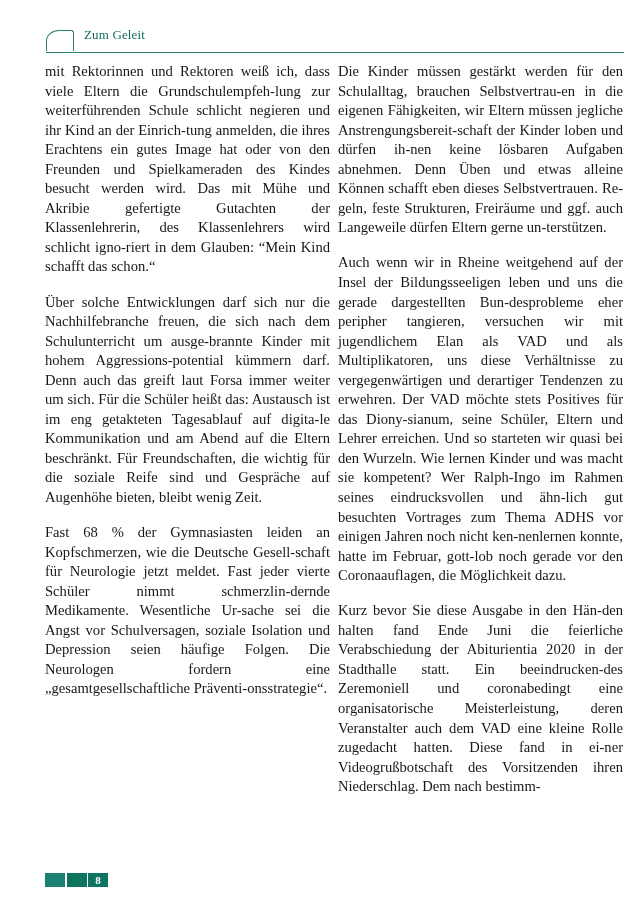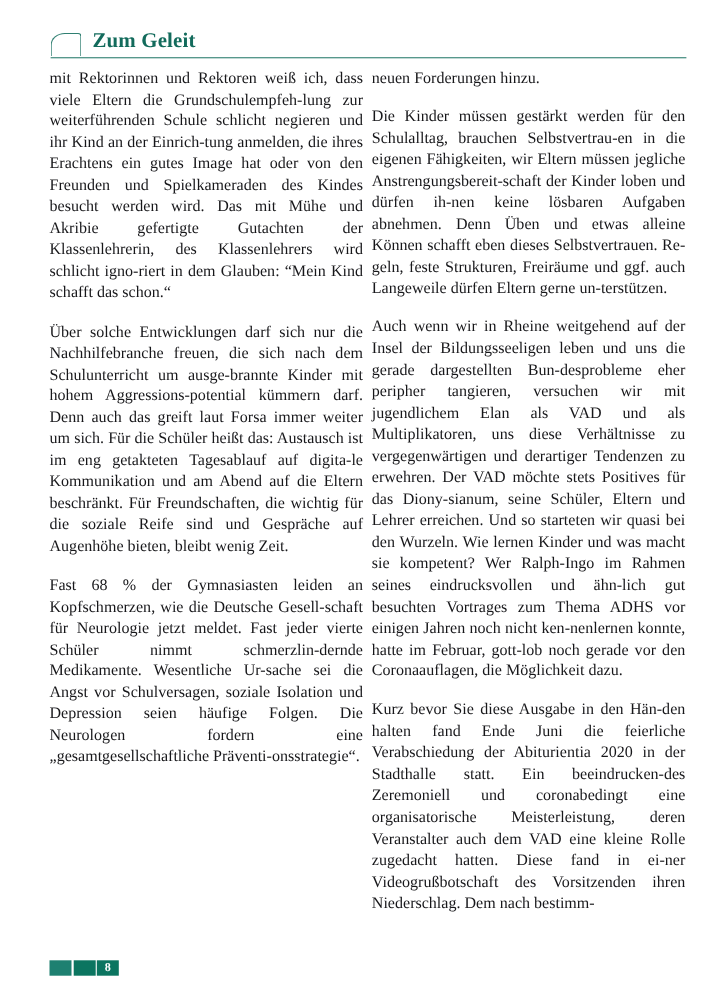--- a/index.html
+++ b/index.html
@@ -41,22 +41,22 @@
     border-right: 1.6px solid #2f7f71;
     border-top-left-radius: 13px 11px;
     border-top-right-radius: 3px 3px;
     box-sizing: border-box;
   }
   .header-title {
     position: absolute;
     left: 38px;
     top: 0px;
     font-family: "Liberation Serif", "DejaVu Serif", serif;
-    font-size: 19px;
-    font-weight: bold;
+    font-size: 13px;
+    font-weight: normal;
     color: #136b5c;
     letter-spacing: 0.15px;
     white-space: nowrap;
   }
   .header-rule {
     position: absolute;
     left: 0px;
     top: 24.5px;
     width: 578px;
     height: 1.3px;
@@ -137,21 +137,20 @@
 
   <div class="columns">
 
     <div class="col left">
       <p>mit Rektorinnen und Rektoren weiß ich, dass viele Eltern die Grundschulempfeh-​lung zur weiterführenden Schule schlicht negieren und ihr Kind an der Einrich-​tung anmelden, die ihres Erachtens ein gutes Image hat oder von den Freunden und Spielkameraden des Kindes besucht werden wird. Das mit Mühe und Akribie gefertigte Gutachten der Klassenlehrerin, des Klassenlehrers wird schlicht igno-​riert in dem Glauben: “Mein Kind schafft das schon.“</p>
       <p>Über solche Entwicklungen darf sich nur die Nachhilfebranche freuen, die sich nach dem Schulunterricht um ausge-​brannte Kinder mit hohem Aggressions-​potential kümmern darf. Denn auch das greift laut Forsa immer weiter um sich. Für die Schüler heißt das: Austausch ist im eng getakteten Tagesablauf auf digita-​le Kommunikation und am Abend auf die Eltern beschränkt. Für Freundschaften, die wichtig für die soziale Reife sind und Gespräche auf Augenhöhe bieten, bleibt wenig Zeit.</p>
       <p>Fast 68 % der Gymnasiasten leiden an Kopfschmerzen, wie die Deutsche Gesell-​schaft für Neurologie jetzt meldet. Fast jeder vierte Schüler nimmt schmerzlin-​dernde Medikamente. Wesentliche Ur-​sache sei die Angst vor Schulversagen, soziale Isolation und Depression seien häufige Folgen. Die Neurologen fordern eine „gesamtgesellschaftliche Präventi-​onsstrategie“.</p>
     </div>
 
     <div class="col right">
-      <p>neuen Forderungen hinzu.</p>
       <p>Die Kinder müssen gestärkt werden für den Schulalltag, brauchen Selbstvertrau-​en in die eigenen Fähigkeiten, wir Eltern müssen jegliche Anstrengungsbereit-​schaft der Kinder loben und dürfen ih-​nen keine lösbaren Aufgaben abnehmen. Denn Üben und etwas alleine Können schafft eben dieses Selbstvertrauen. Re-​geln, feste Strukturen, Freiräume und ggf. auch Langeweile dürfen Eltern gerne un-​terstützen.</p>
       <p>Auch wenn wir in Rheine weitgehend auf der Insel der Bildungsseeligen leben und uns die gerade dargestellten Bun-​desprobleme eher peripher tangieren, versuchen wir mit jugendlichem Elan als VAD und als Multiplikatoren, uns diese Verhältnisse zu vergegenwärtigen und derartiger Tendenzen zu erwehren. Der VAD möchte stets Positives für das Diony-​sianum, seine Schüler, Eltern und Lehrer erreichen. Und so starteten wir quasi bei den Wurzeln. Wie lernen Kinder und was macht sie kompetent? Wer Ralph-Ingo im Rahmen seines eindrucksvollen und ähn-​lich gut besuchten Vortrages zum Thema ADHS vor einigen Jahren noch nicht ken-​nenlernen konnte, hatte im Februar, gott-​lob noch gerade vor den Coronaauflagen, die Möglichkeit dazu.</p>
       <p>Kurz bevor Sie diese Ausgabe in den Hän-​den halten fand Ende Juni die feierliche Verabschiedung der Abiturientia 2020 in der Stadthalle statt. Ein beeindrucken-​des Zeremoniell und coronabedingt eine organisatorische Meisterleistung, deren Veranstalter auch dem VAD eine kleine Rolle zugedacht hatten. Diese fand in ei-​ner Videogrußbotschaft des Vorsitzenden ihren Niederschlag. Dem nach bestimm-</p>
     </div>
 
   </div>
 
   <div class="footer">
     <div class="footer-block b1"></div>
     <div class="footer-block b2"></div>

